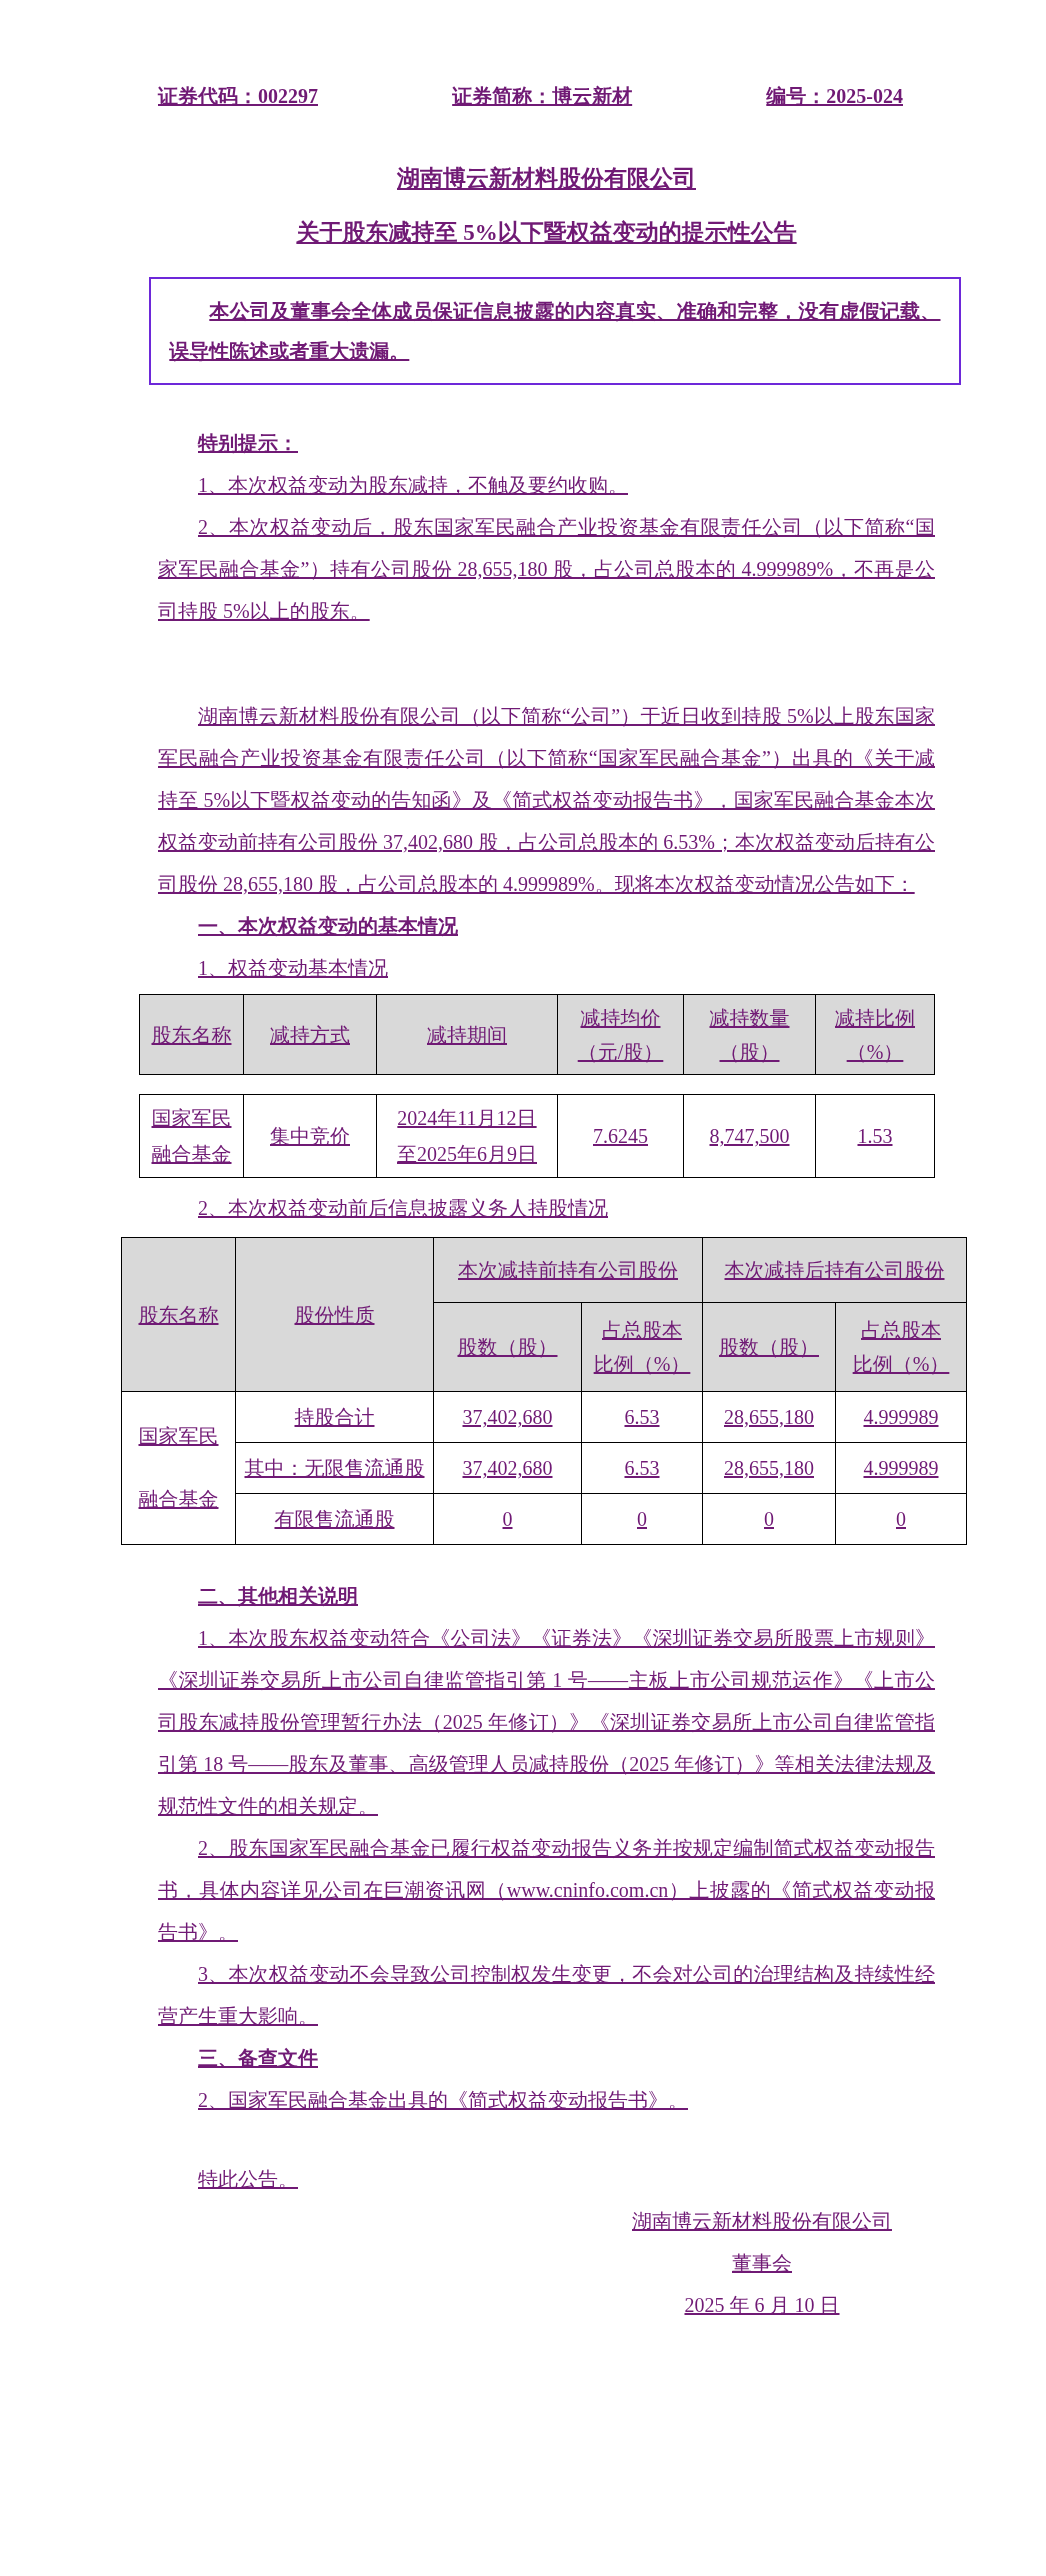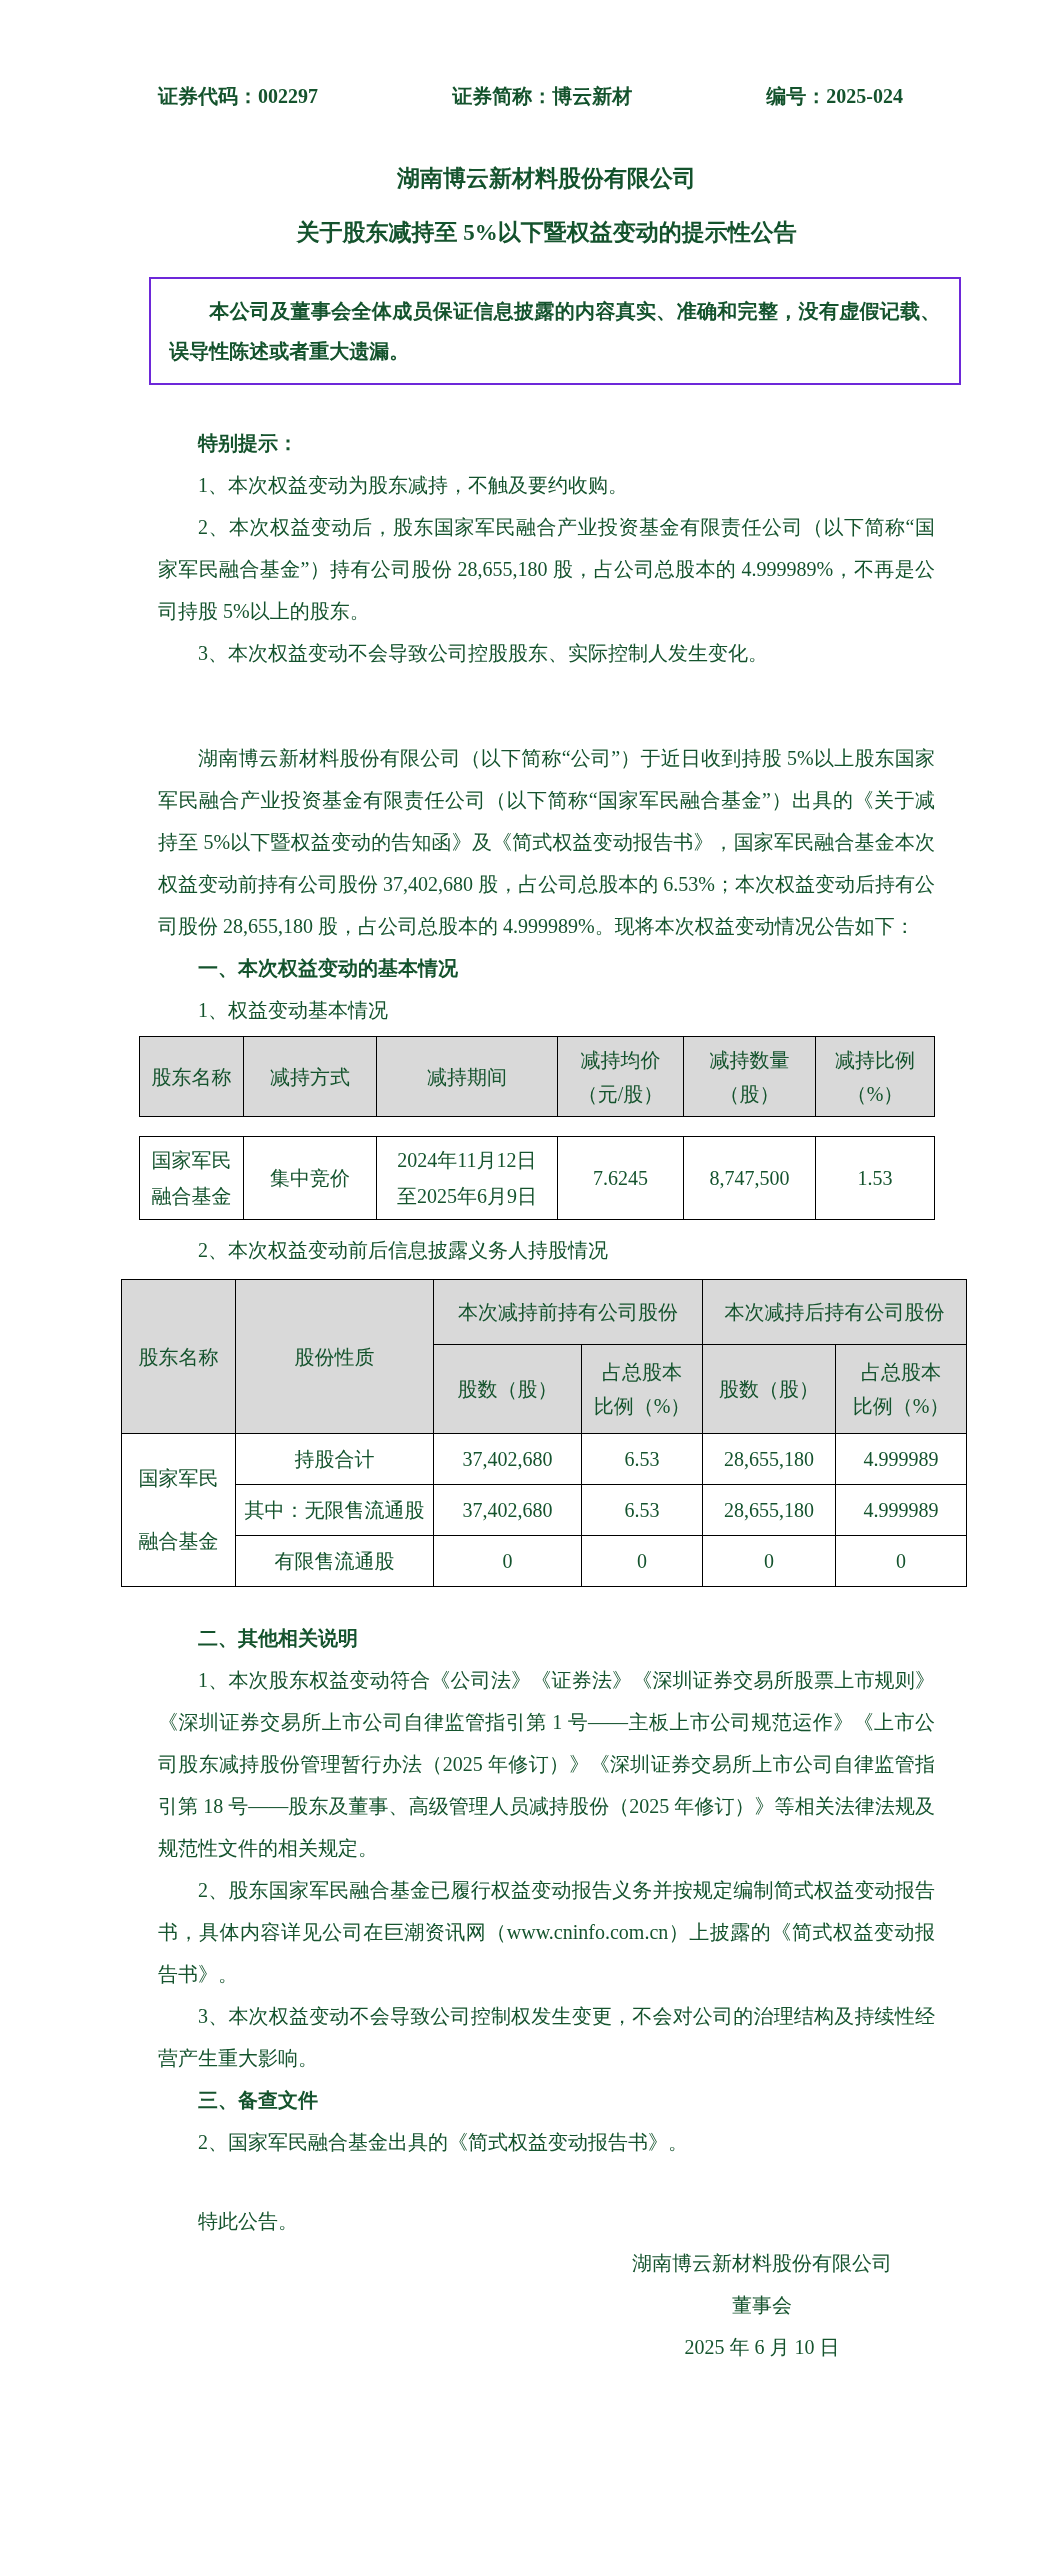--- a/index.html
+++ b/index.html
@@ -1,21 +1,21 @@
 <!DOCTYPE html>
 <html style="font-size:10.6px"><head>
 <meta charset="utf-8">
 <style>
   html,body{margin:0;padding:0;background:#ffffff;}
   .page{
     width:1047px;min-height:2576px;box-sizing:border-box;
     padding:78px 112px 22.4px 158px;
-    background:#ffffff;color:#14532d;
+    background:#ffffff;color:#701a75;
     font-family:"Liberation Serif","DejaVu Serif",serif;
-    font-size:20px;line-height:42px;
+    font-size:20px;line-height:42px;text-decoration:underline;
   }
   
   .doc-header{display:flex;justify-content:space-between;font-weight:bold;line-height:37px;padding-right:32px;}
   
   .title{ text-align:center;font-weight:bold;font-size:23px;line-height:54px;margin-top:37px;}
   
   .disclaimer-box{
     border:2px solid #6d28d9;margin:17px -26px 0 -9.2px;
     padding:12px 18.5px;
   }
@@ -63,21 +63,20 @@
     <div>关于股东减持至 5%以下暨权益变动的提示性公告</div>
   </div>
 
   <div class="disclaimer-box">
     <p>本公司及董事会全体成员保证信息披露的内容真实、准确和完整，没有虚假记载、误导性陈述或者重大遗漏。</p>
   </div>
 
   <p class="para bold mt-block">特别提示：</p>
   <p class="para">1、本次权益变动为股东减持，不触及要约收购。</p>
   <p class="para">2、本次权益变动后，股东国家军民融合产业投资基金有限责任公司（以下简称“国家军民融合基金”）持有公司股份 28,655,180 股，占公司总股本的 4.999989%，不再是公司持股 5%以上的股东。</p>
-  <p class="para">3、本次权益变动不会导致公司控股股东、实际控制人发生变化。</p>
 
   <p class="para mt-intro">湖南博云新材料股份有限公司（以下简称“公司”）于近日收到持股 5%以上股东国家军民融合产业投资基金有限责任公司（以下简称“国家军民融合基金”）出具的《关于减持至 5%以下暨权益变动的告知函》及《简式权益变动报告书》，国家军民融合基金本次权益变动前持有公司股份 37,402,680 股，占公司总股本的 6.53%；本次权益变动后持有公司股份 28,655,180 股，占公司总股本的 4.999989%。现将本次权益变动情况公告如下：</p>
 
   <p class="para bold">一、本次权益变动的基本情况</p>
   <p class="para">1、权益变动基本情况</p>
 
   <table class="t1">
     <colgroup>
       <col style="width:104px">
         <col style="width:133px">

